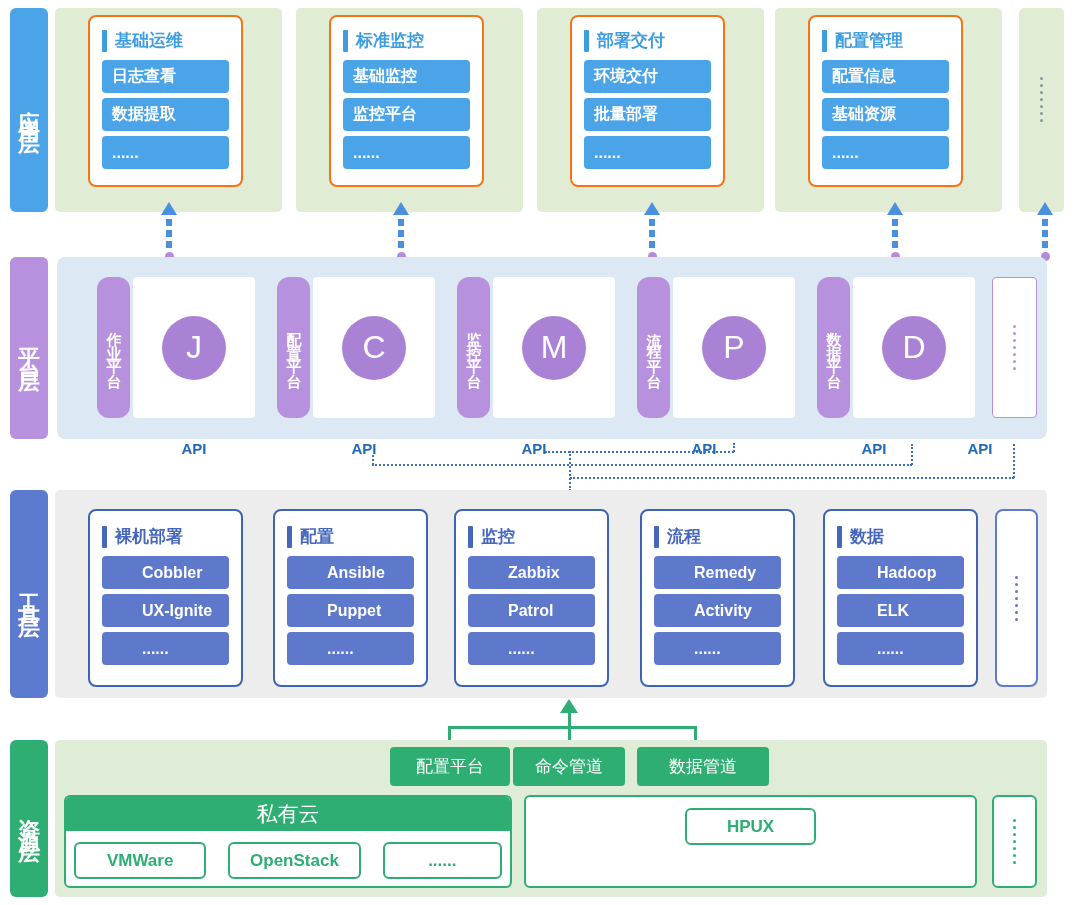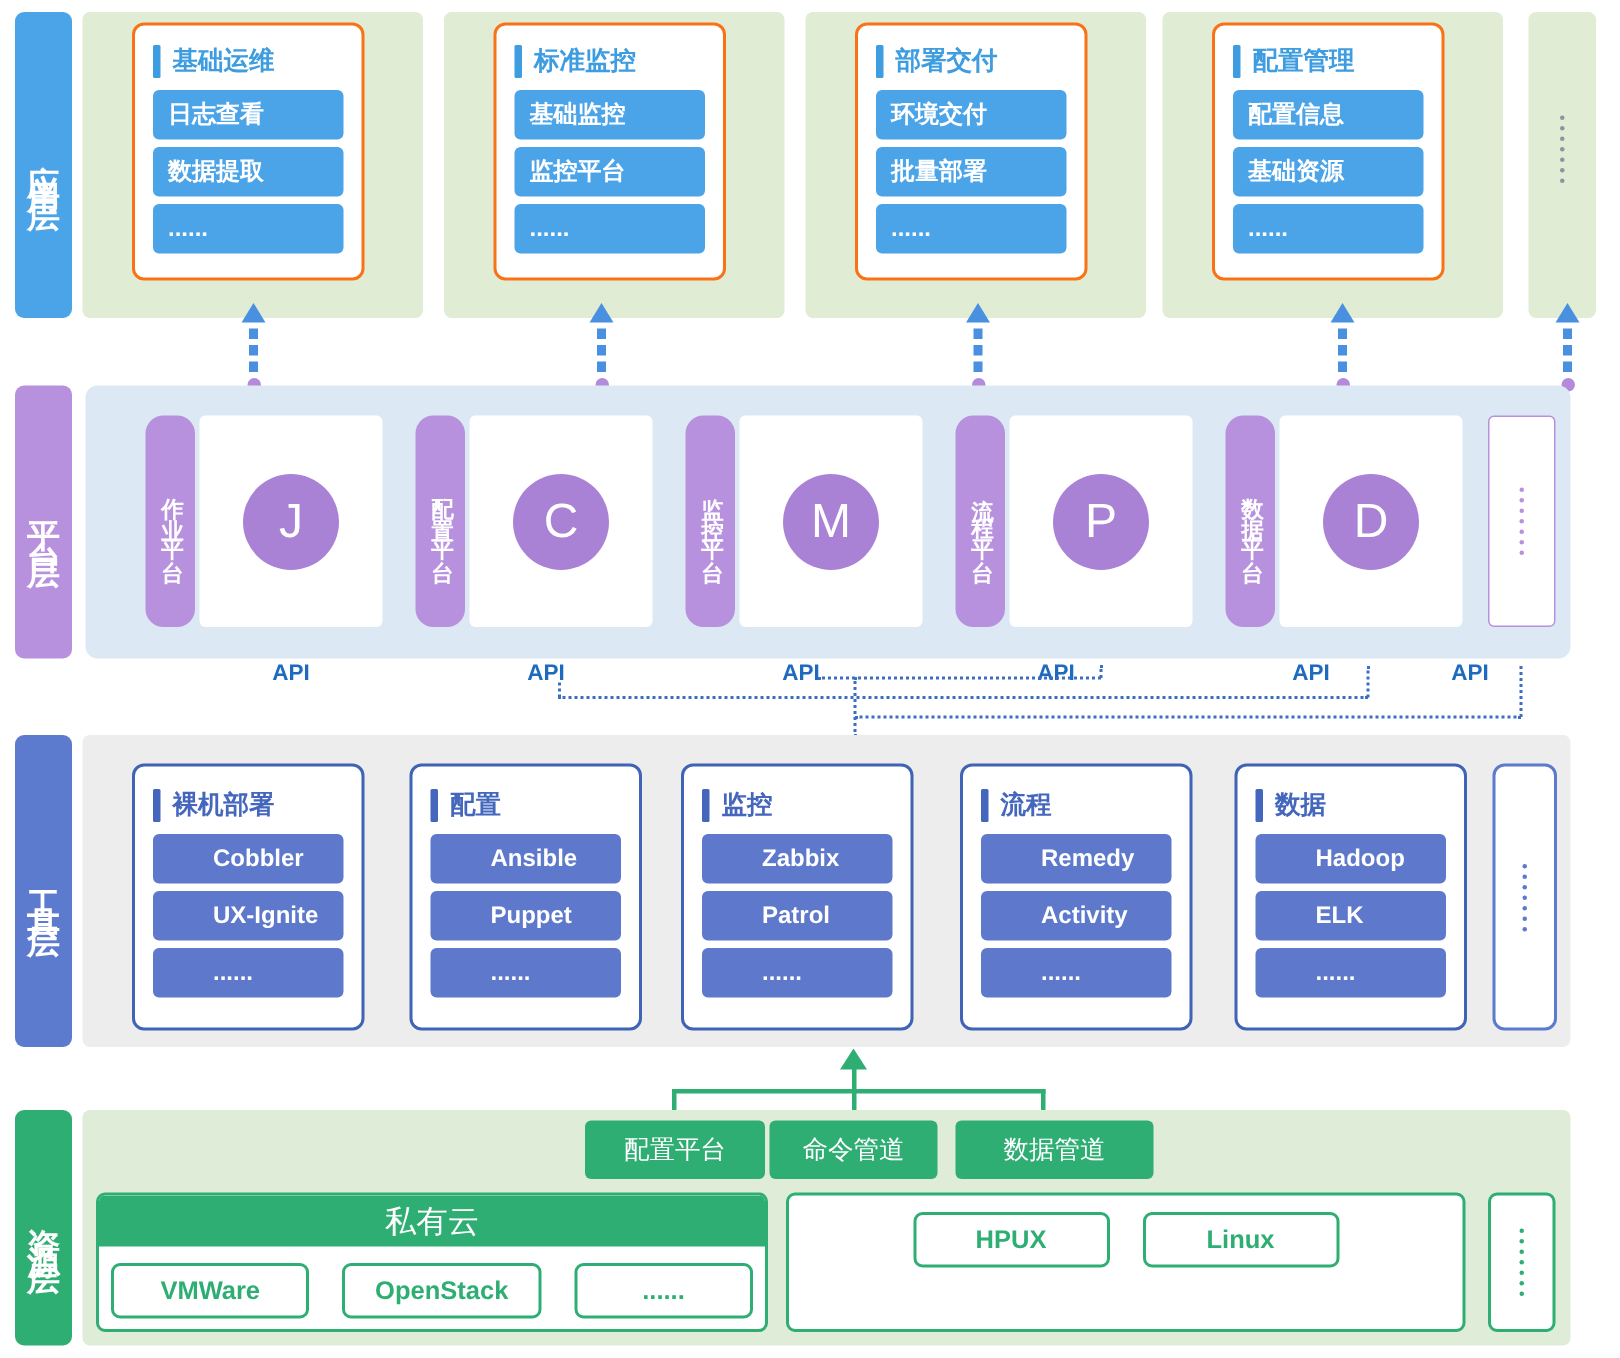--- a/index.html
+++ b/index.html
@@ -330,21 +330,20 @@
       <div class="res-head">私有云</div>
       <div class="res-body">
         <div class="res-btn" style="width:133px">VMWare</div>
         <div class="res-btn" style="width:133px">OpenStack</div>
         <div class="res-btn" style="width:120px">......</div>
       </div>
     </div>
     <div class="res-group" style="left:469px;width:453px">
       <div class="res-body">
         <div class="res-btn" style="width:131px">HPUX</div>
-        <div class="res-btn" style="width:131px">Linux</div>
       </div>
     </div>
     <div class="res-dots abs" style="left:937px;top:55px;width:45px;height:93px">
       <div class="vdots" style="color:#2FAE74">
         <span></span>
           <span></span>
           <span></span>
           <span></span>
           <span></span>
           <span></span>

